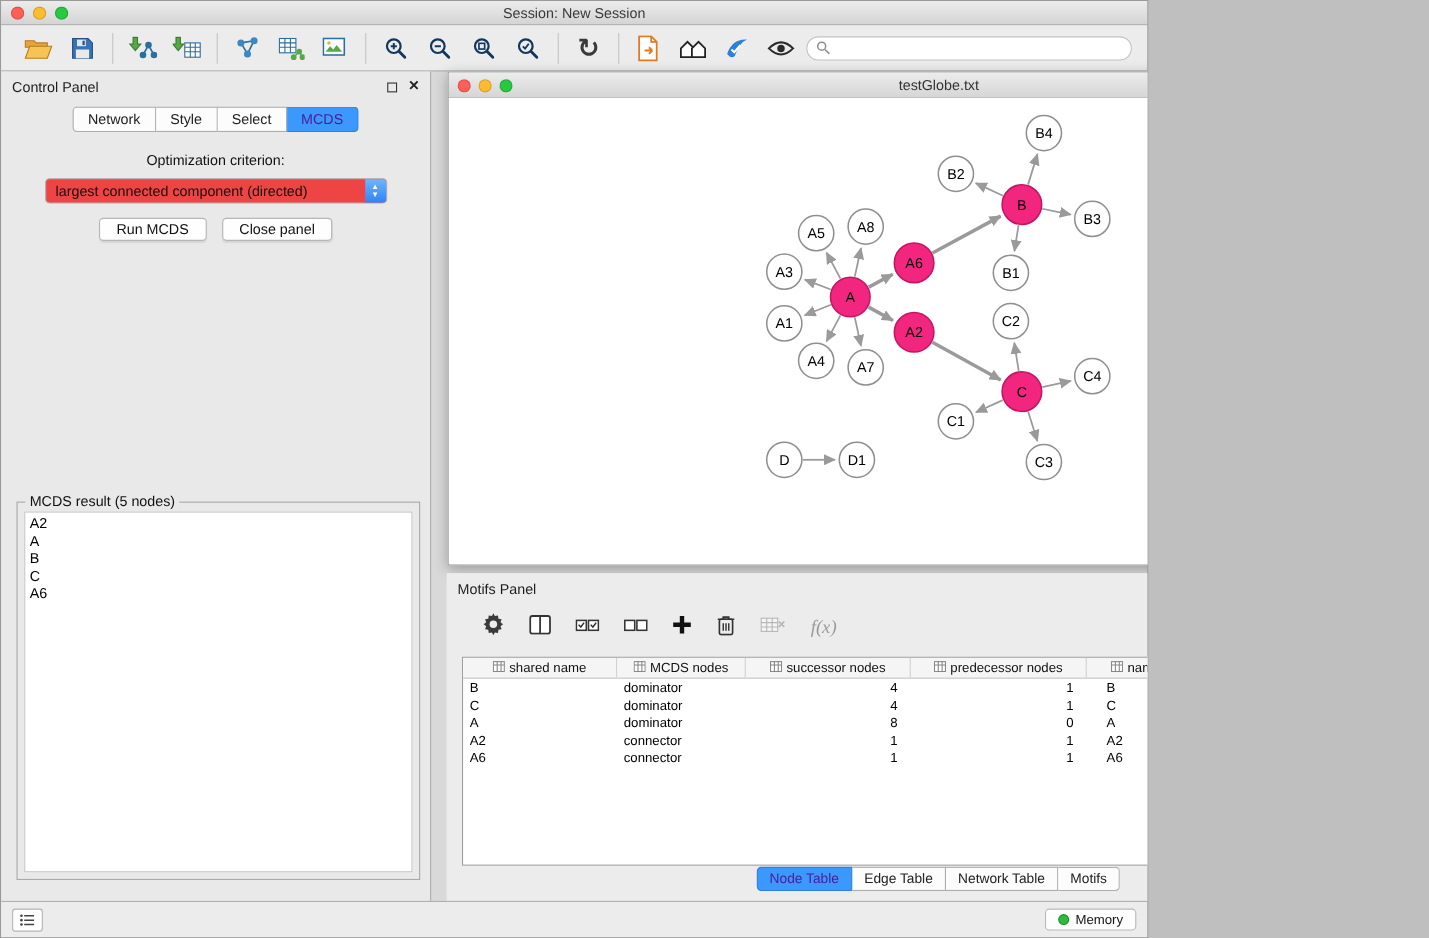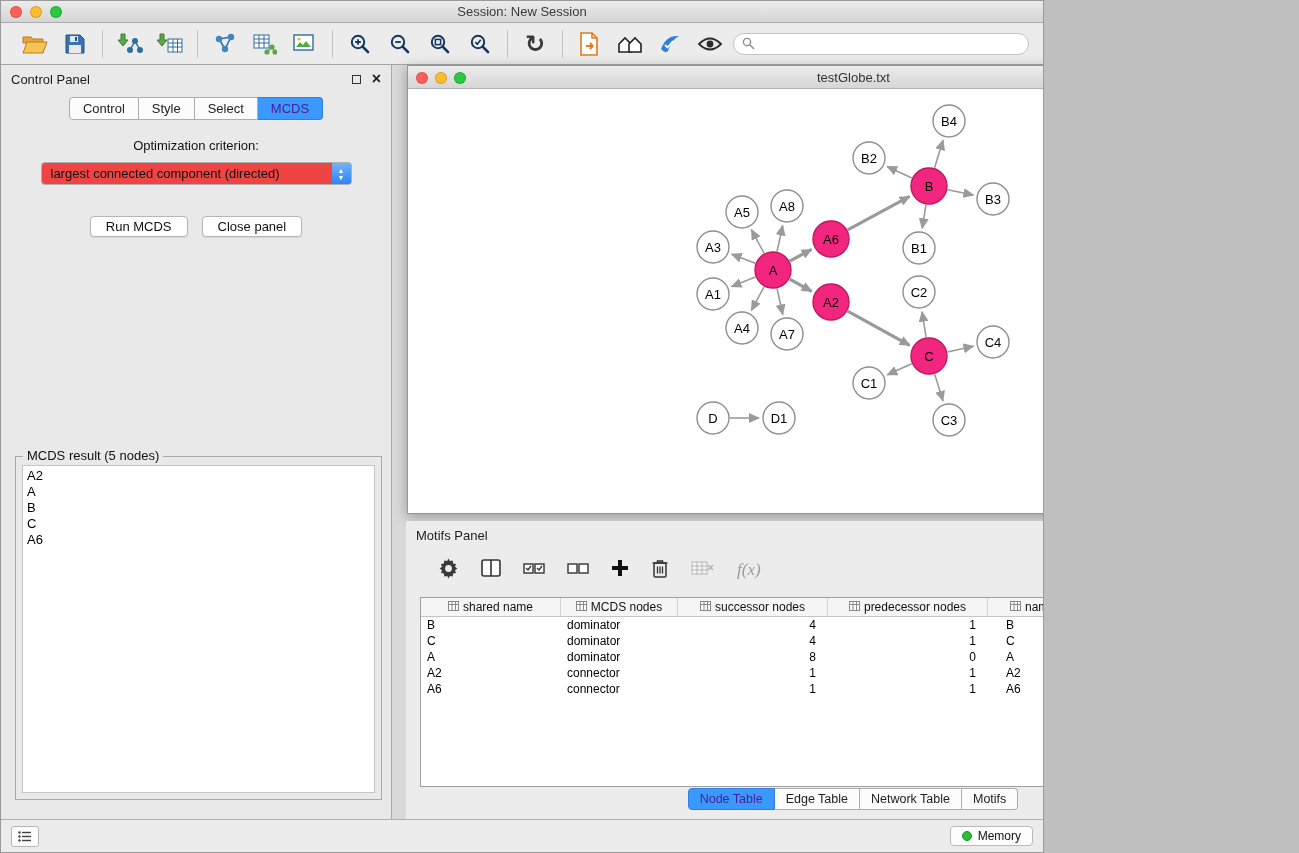--- a/index.html
+++ b/index.html
@@ -41,21 +41,21 @@
   .seg>div.selected{background:#3b98fc;border-color:#2f7fe0;color:#4c1d95;}
   .cp-tabs{display:flex;justify-content:center;margin-top:4px;}
 
   .opt-label{text-align:center;font-size:13px;color:#111;margin-top:18px;}
   .dropdown{margin:9px auto 0;width:311px;height:23px;background:#ef4444;border:1px solid #b0b0b0;
     border-radius:4px;position:relative;display:flex;align-items:center;font-size:13px;color:#111;
     padding:0 24px 0 9px;}
   .dropdown .stepper{position:absolute;right:0;top:0;bottom:0;width:19px;border-radius:0 3px 3px 0;
     background:linear-gradient(#70b4fb,#2e85f6);color:#fff;display:flex;flex-direction:column;
     align-items:center;justify-content:center;font-size:7px;line-height:7px;}
-  .btn-row{display:flex;justify-content:center;gap:14px;margin-top:31px;}
+  .btn-row{display:flex;justify-content:center;gap:14px;margin-top:13px;}
   .mac-btn{background:#fefefe;border:1px solid #b6b6b6;border-radius:4px;padding:2px 15px;
     font-size:13px;color:#111;box-shadow:0 1px 1px rgba(0,0,0,.08);cursor:default;}
 
   .result-box{position:absolute;left:14px;right:9px;top:391px;bottom:21px;border:1px solid #a9a9a9;}
   .result-title{position:absolute;top:-9px;left:7px;background:#e9e9e9;padding:0 4px;font-size:13px;color:#111;}
   .result-list{position:absolute;left:6px;right:6px;top:8px;bottom:6px;background:#fff;
     border:1px solid #c6c6c6;font-size:13px;color:#000;padding:2px 4px;overflow:auto;}
   .result-item{line-height:16px;}
 
   
@@ -238,21 +238,21 @@
   <div class="control-panel">
     <div class="panel-header">
       <span>Control Panel</span>
       <span class="win-btns">
         <span class="float-btn"></span>
         <span class="close-btn">×</span>
       </span>
     </div>
     <div class="cp-tabs">
       <div class="seg">
-        <div>Control</div>
+        <div>Network</div>
         <div>Style</div>
         <div>Select</div>
         <div class="selected">MCDS</div>
       </div>
     </div>
     <div class="opt-label">Optimization criterion:</div>
     <div class="dropdown">
       <span>largest connected component (directed)</span>
       <span class="stepper">
           <span>▲</span>

